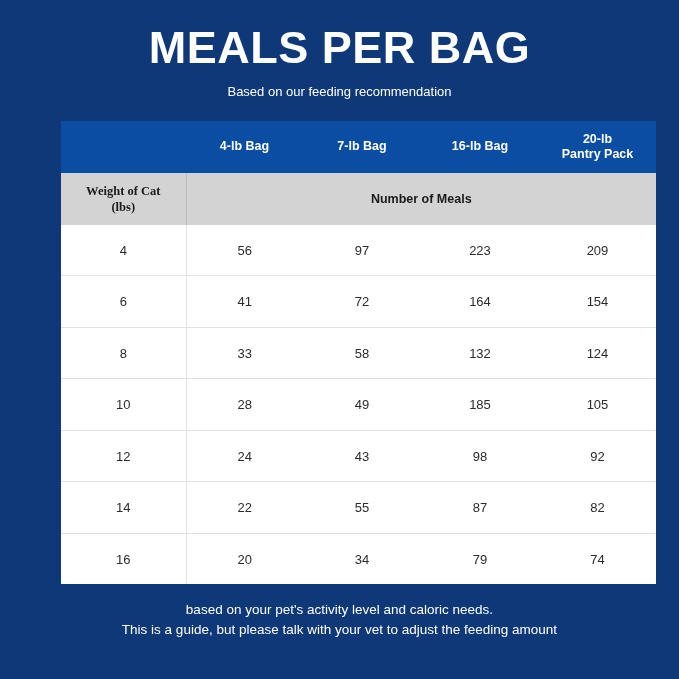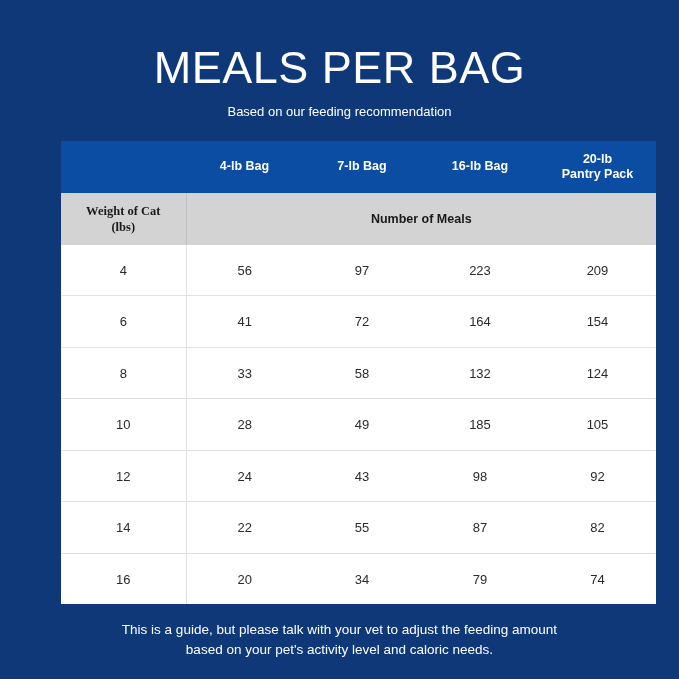--- a/index.html
+++ b/index.html
@@ -17,24 +17,24 @@
     width: 679px;
     height: 679px;
     box-sizing: border-box;
     background: #0f3878;
     display: flex;
     flex-direction: column;
     align-items: center;
     padding: 0;
   }
   .title {
-    margin-top: 44px;
+    margin-top: 24px;
     color: #ffffff;
     font-size: 45px;
-    font-weight: normal;
+    font-weight: bold;
     letter-spacing: 0.5px;
     line-height: 1.05;
     text-align: center;
   }
   .subtitle {
     margin-top: 12px;
     color: #ffffff;
     font-size: 13px;
     font-weight: normal;
     text-align: center;
@@ -204,17 +204,17 @@
           <td>20</td>
           <td>34</td>
           <td>79</td>
           <td>74</td>
         </tr>
       </tbody>
     </table>
   </div>
 
   <div class="footnote">
+    <div>based on your pet's activity level and caloric needs.</div>
     <div>This is a guide, but please talk with your vet to adjust the feeding amount</div>
-    <div>based on your pet's activity level and caloric needs.</div>
   </div>
 
 </div>
 
 </body></html>

